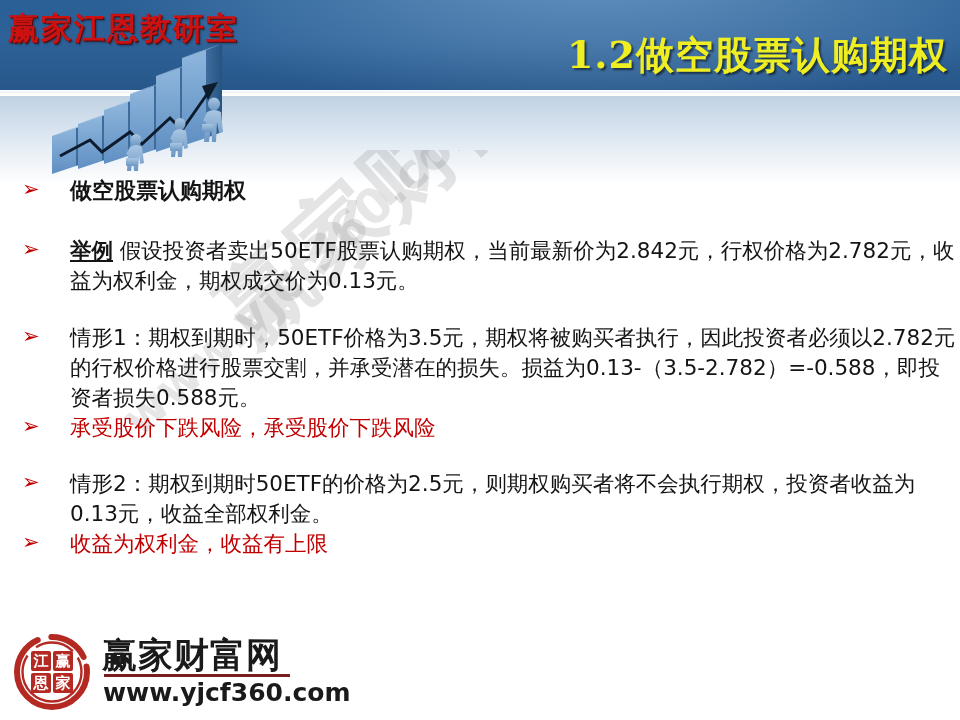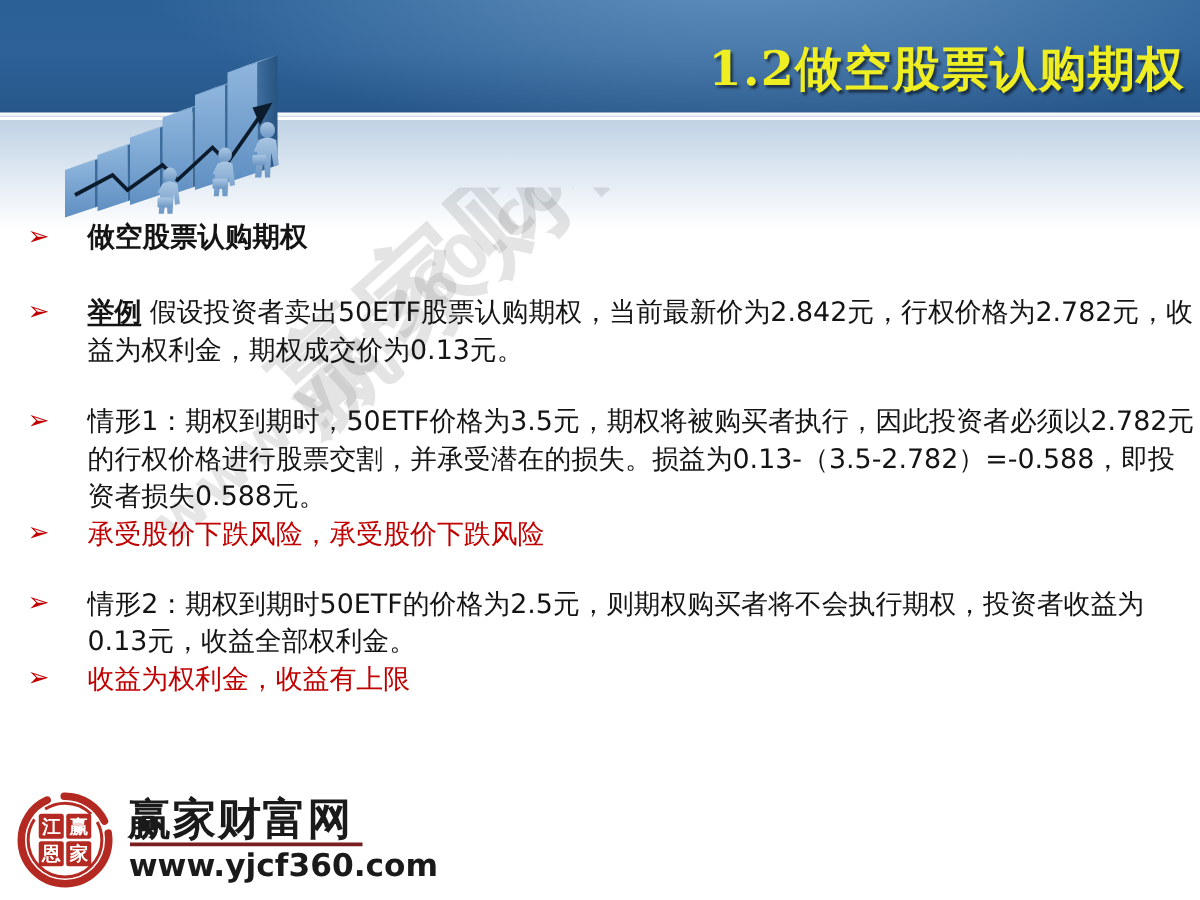--- a/index.html
+++ b/index.html
@@ -175,20 +175,21 @@
         <rect x="140" y="115" width="12" height="8" rx="1"></rect>
       </g>
       <g fill="url(#pg)">
         <ellipse cx="184" cy="76" rx="6" ry="6.5"></ellipse>
         <path d="M177 84 q7 -4 14 0 l2 20 -4 1 -2 -11 -1 20 -4 0 -1 -16 -2 16 -5 0 2 -20 -3 -1z"></path>
         <rect x="172" y="96" width="11" height="8" rx="1"></rect>
       </g>
     </g>
   </svg>
 
+  <div class="research-lab">赢家江恩教研室</div>
   <div class="slide-title">1.2做空股票认购期权</div>
 
   <div class="watermark">
     <div class="wm-cn">赢家财富网</div>
     <div class="wm-url">www.yjcf360.com</div>
   </div>
 
   <div class="body-area">
 
     <div class="bullet b1">

